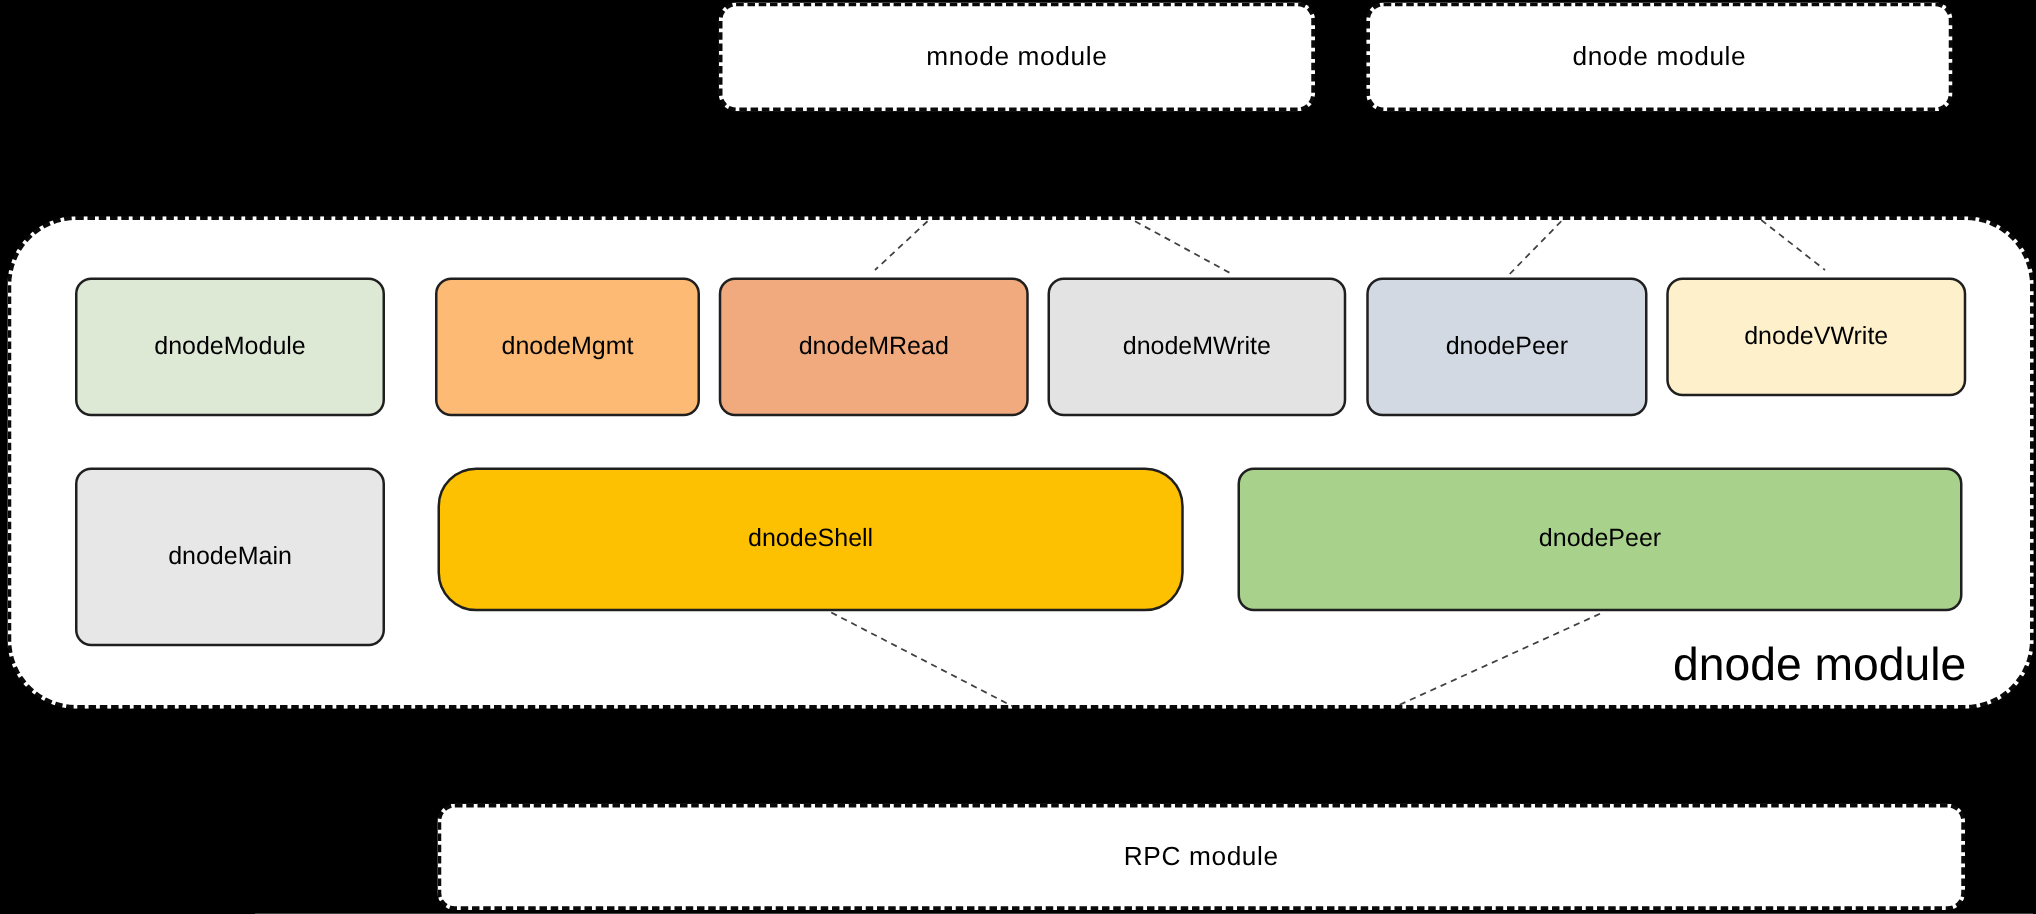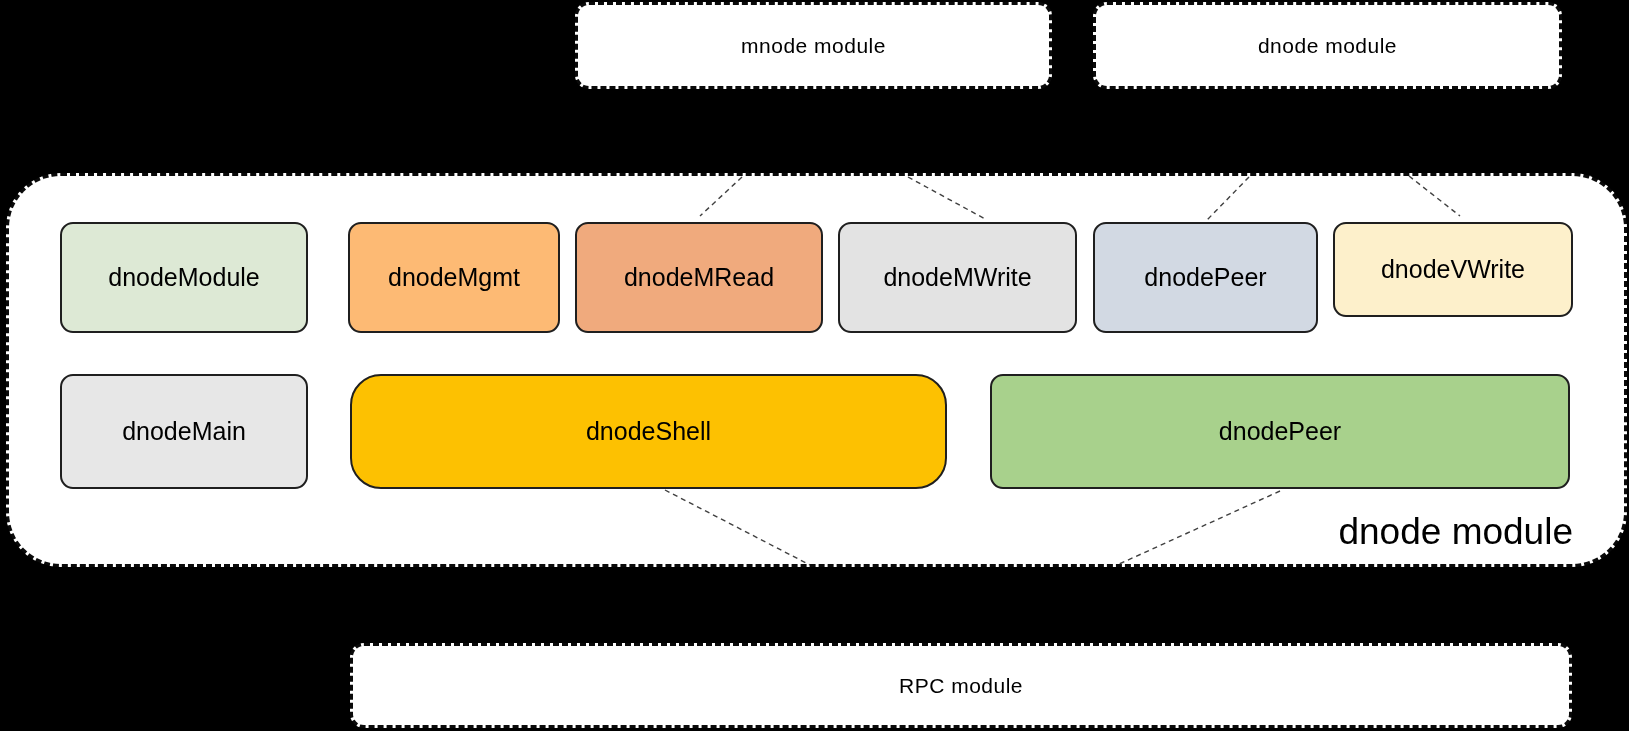--- a/index.html
+++ b/index.html
@@ -30,21 +30,21 @@
     border-radius: 55px;
     left: 6px; top: 173px;
     width: 1621px; height: 394px;
   }
 
   
   .block {
     border: 2.2px solid #1f1f1f;
     border-radius: 13px;
     display: flex; align-items: center; justify-content: center;
-    font-size: 25px;
+    font-size: 20px;
     z-index: 3;
   }
 
   .dnode-label {
     font-size: 37px;
     z-index: 3;
     white-space: nowrap;
   }
 
   svg.connectors {
@@ -90,21 +90,21 @@
 <div class="abs block" style="left: 838px; top: 222px; width: 239px; height: 111px; background-color: rgb(227, 227, 227);">
   <span>dnodeMWrite</span>
 </div>
 <div class="abs block" style="left: 1093px; top: 222px; width: 225px; height: 111px; background-color: rgb(210, 217, 227);">
   <span>dnodePeer</span>
 </div>
 <div class="abs block" style="left: 1333px; top: 222px; width: 240px; height: 95px; background-color: rgb(253, 240, 203);">
   <span>dnodeVWrite</span>
 </div>
 
-<div class="abs block" style="left: 60px; top: 374px; width: 248px; height: 115px; background-color: rgb(231, 231, 231);">
+<div class="abs block" style="left: 60px; top: 374px; width: 248px; height: 143px; background-color: rgb(231, 231, 231);">
   <span>dnodeMain</span>
 </div>
 <div class="abs block" style="left: 350px; top: 374px; width: 597px; height: 115px; background-color: rgb(253, 193, 1); border-radius: 31px;">
   <span>dnodeShell</span>
 </div>
 <div class="abs block" style="left: 990px; top: 374px; width: 580px; height: 115px; background-color: rgb(168, 209, 140);">
   <span>dnodePeer</span>
 </div>
 
 <div class="abs dnode-label" style="right:56px; top:511px;">dnode module</div>

